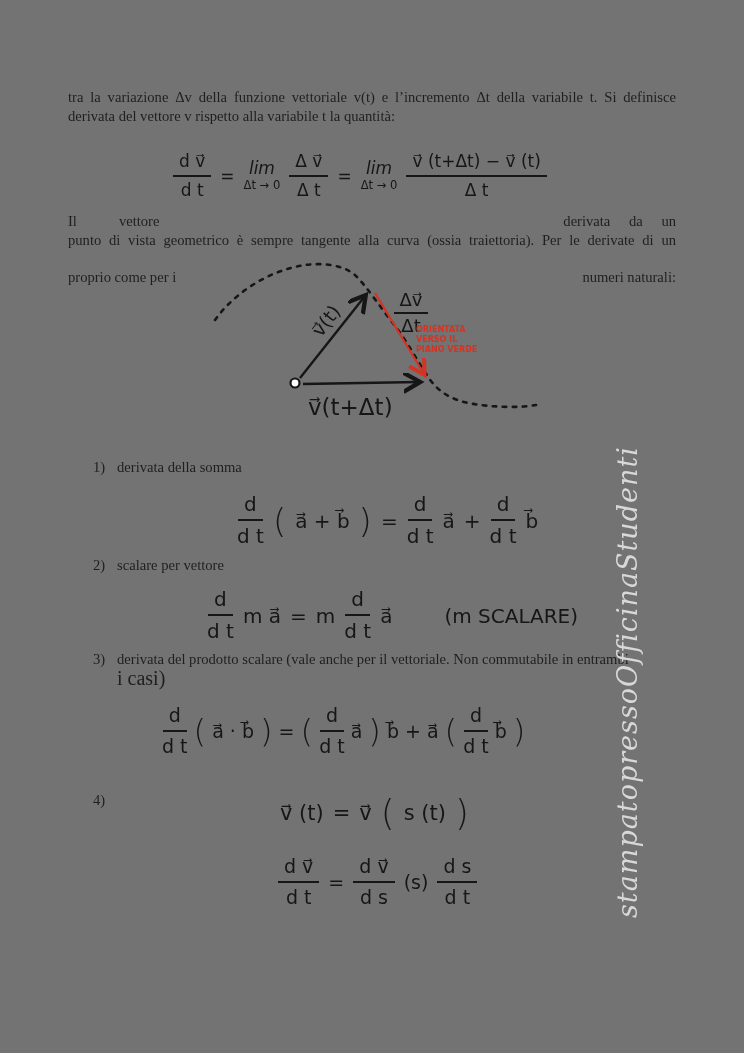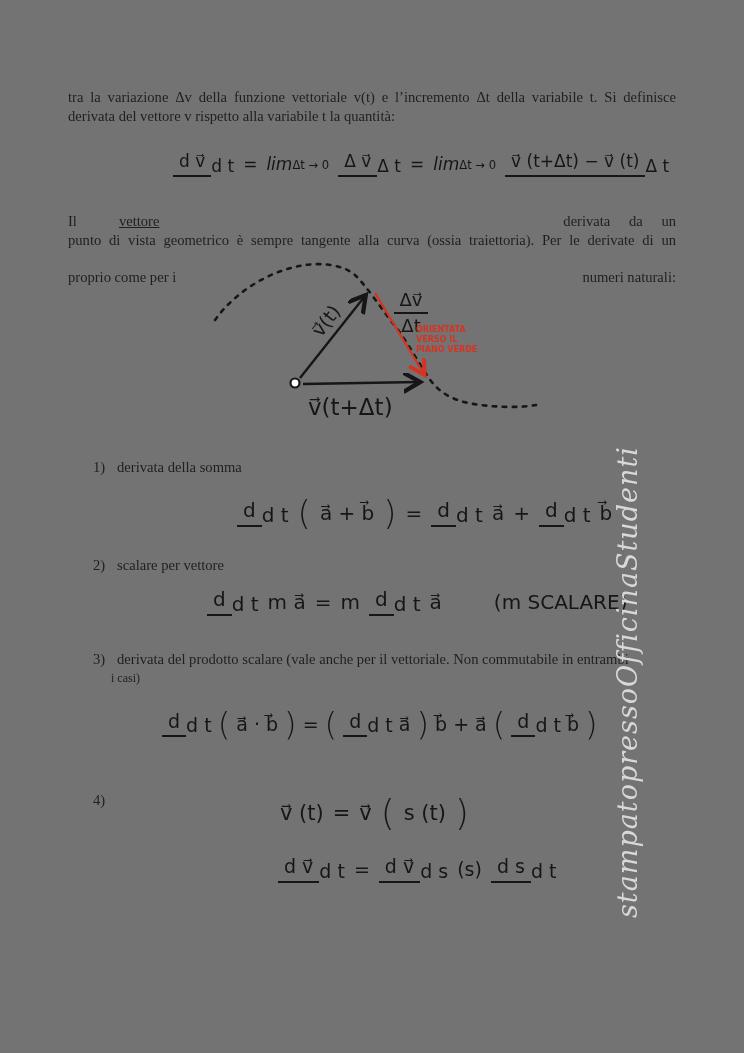--- a/index.html
+++ b/index.html
@@ -2,36 +2,36 @@
 <html><head>
 <meta charset="utf-8">
 <style>
   html,body{margin:0;padding:0;background:#9a9a9a;}
   .page{position:relative;width:744px;height:1053px;margin:0 auto;background:#737373;
         font-family:"Liberation Serif",serif;color:#1f1f1f;overflow:hidden;}
 
   .para{position:absolute;left:68px;width:608px;font-size:14.6px;line-height:19px;}
   .line-justify{text-align:justify;text-align-last:justify;}
   .row{display:flex;align-items:center;}
-  .gap-after{margin-left:42px;text-decoration:underline;}
+  .gap-after{margin-left:42px;}
   .push-right{margin-left:auto;}
   .spread{word-spacing:15px;}
 
   .heading{position:absolute;left:93px;font-size:14.6px;line-height:19px;display:flex;}
   .heading .hnum{width:24px;flex:none;}
-  .heading2{position:absolute;left:111px;font-size:12px;line-height:19px;}
+  .heading2{position:absolute;left:117px;font-size:20px;line-height:19px;}
 
   
   .formula{position:absolute;display:flex;align-items:center;gap:9px;
            font-family:"DejaVu Sans",sans-serif;color:#161616;white-space:nowrap;}
   .formula.tight{gap:6px;}
-  .frac{display:inline-flex;align-items:center;line-height:1.15;}
+  .frac{display:inline-flex;flex-direction:column;align-items:center;line-height:1.15;}
   .frac .num{padding:0 6px 3px;border-bottom:2.2px solid #161616;}
   .frac .den{padding-top:4px;}
-  .flim{display:inline-flex;align-items:center;line-height:1;}
+  .flim{display:inline-flex;flex-direction:column;align-items:center;line-height:1;}
   .flim .top{font-style:italic;}
   .flim .bot{font-size:0.68em;margin-top:3px;}
   .ftxt.big{font-size:1.7em;font-weight:200;}
   .fgap{display:inline-block;}
 
   .diagram{position:absolute;left:195px;top:252px;}
 
   .watermark{position:absolute;left:612px;top:918px;transform:rotate(-90deg);
              transform-origin:0 0;font-family:"DejaVu Serif",serif;font-style:italic;
              font-size:27px;letter-spacing:1px;color:#d8d8d8;white-space:nowrap;}

